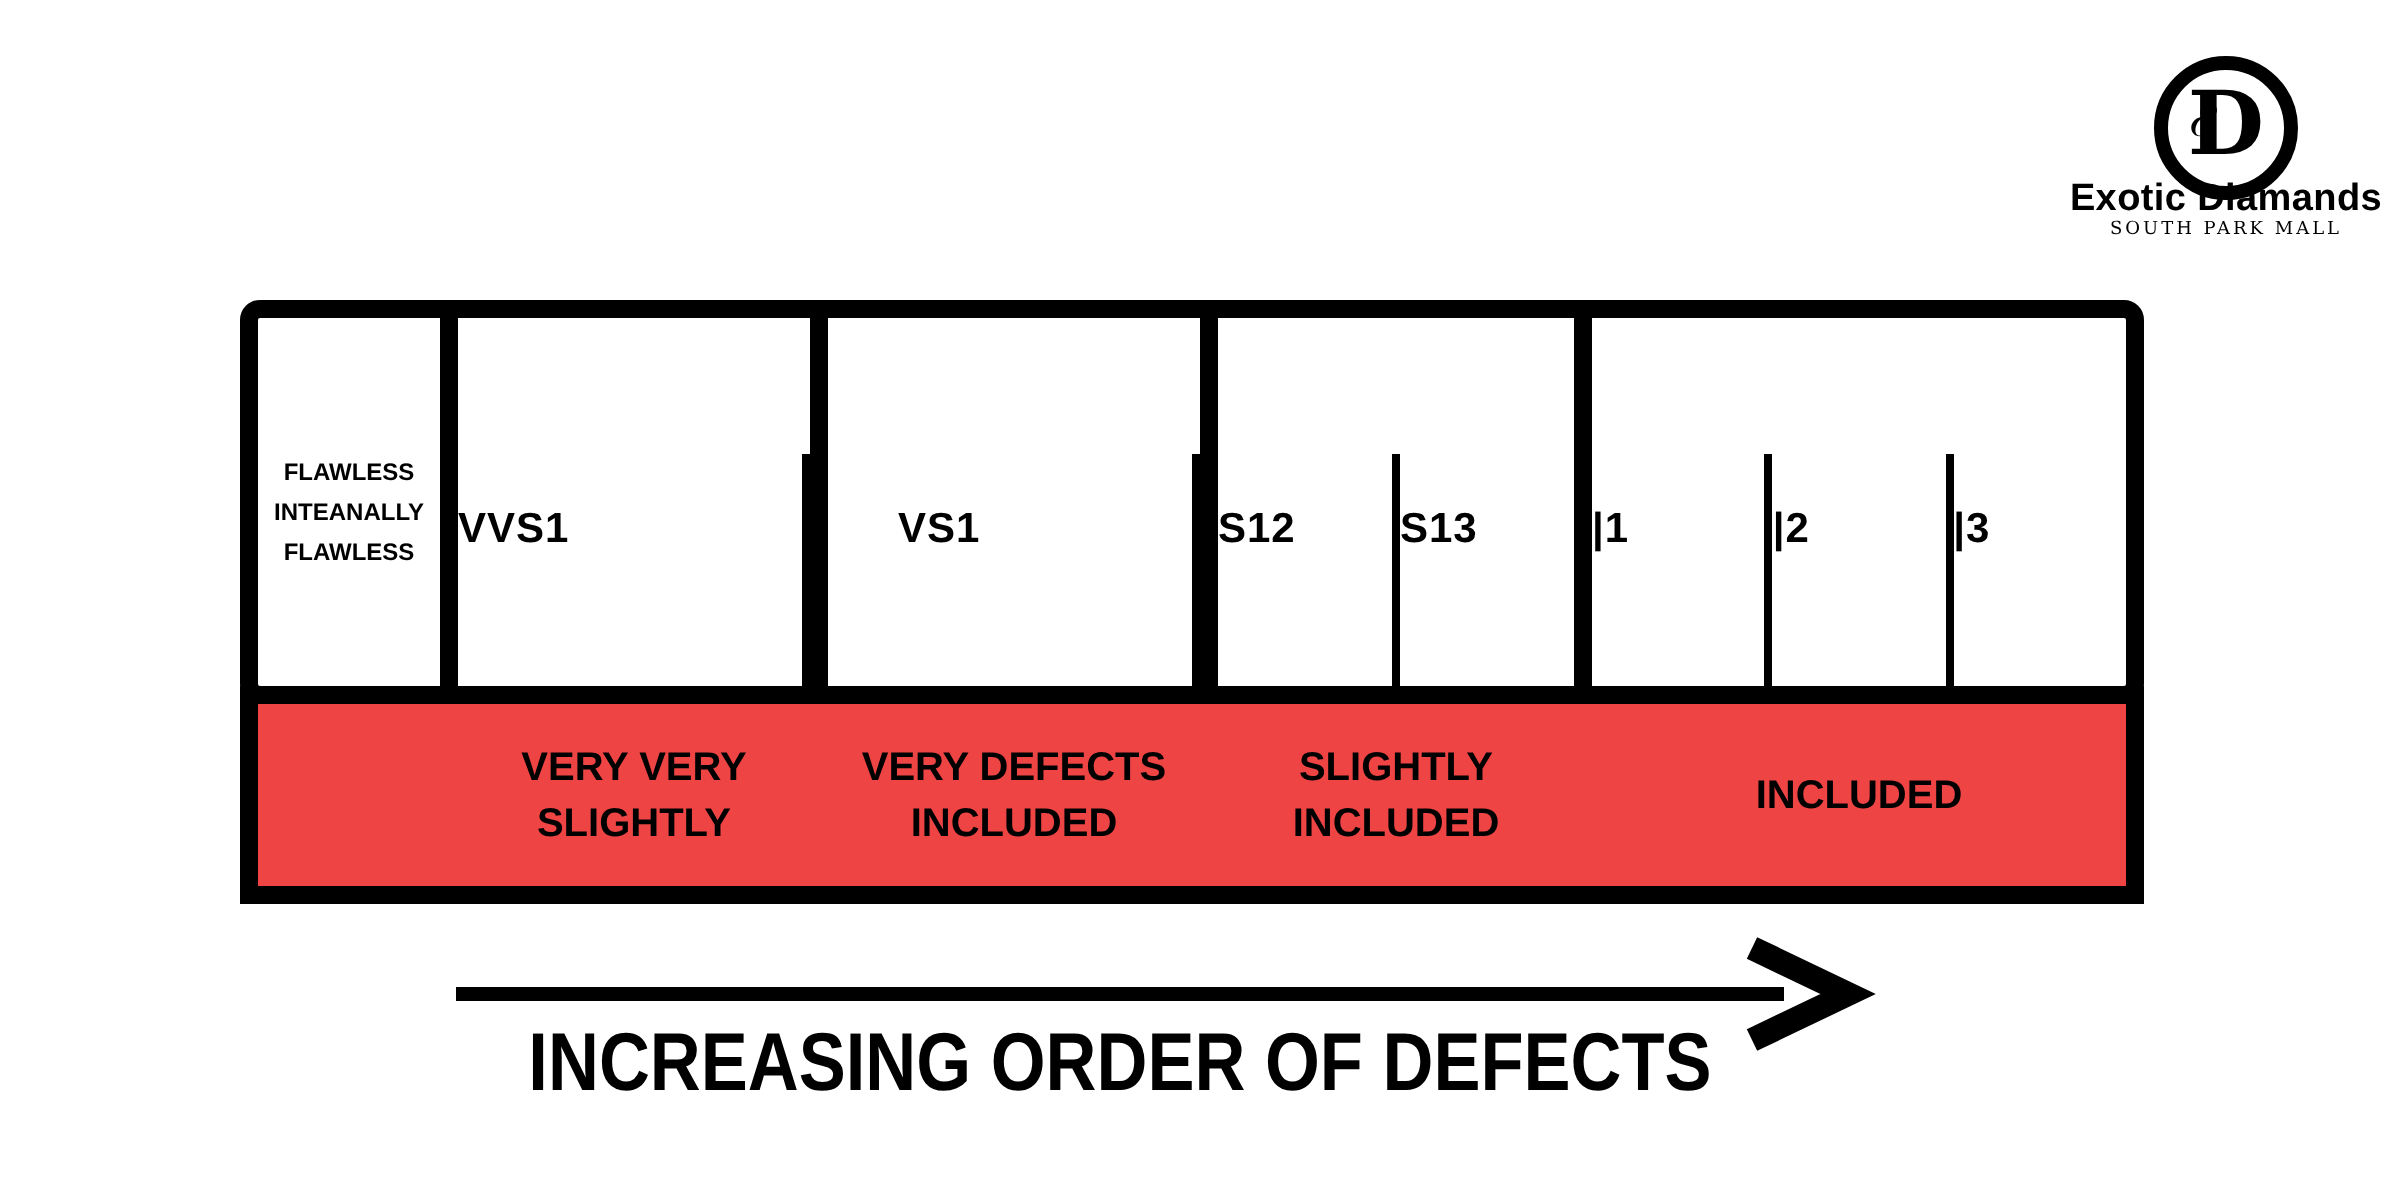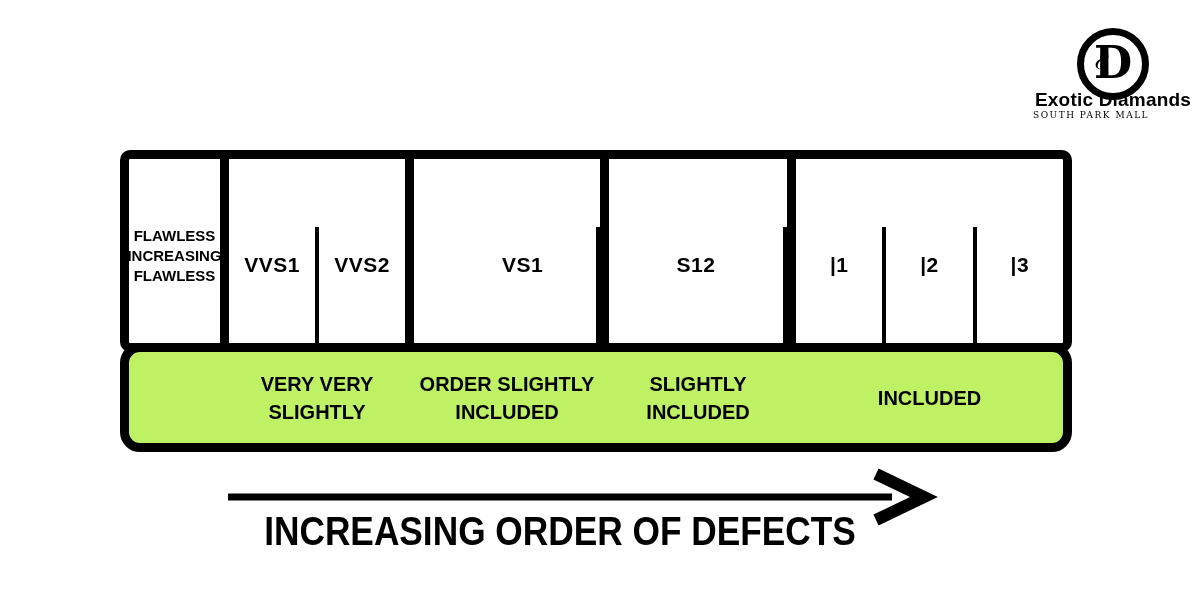--- a/index.html
+++ b/index.html
@@ -20,43 +20,43 @@
   }
   .logo-swirl{
     position:absolute;left:11px;top:16px;
     font-family:"DejaVu Serif",serif;font-size:22px;line-height:22px;
   }
   .logo-name{
     position:absolute;left:1033px;top:89px;width:160px;text-align:center;
     font-weight:700;font-size:19px;letter-spacing:0.2px;
   }
   .logo-tagline{
-    position:absolute;left:1033px;top:110px;width:160px;text-align:left;
+    position:absolute;left:1033px;top:110px;width:160px;text-align:center;
     font-family:"DejaVu Serif",serif;font-size:9px;letter-spacing:1.5px;
   }
   
   .grade-row{
     position:absolute;left:120px;top:150px;width:952px;height:202px;
     border:9px solid #000;border-radius:10px;box-sizing:border-box;
     display:flex;background:#fff;
   }
   .cell-flawless{
     width:91px;display:flex;flex-direction:column;align-items:center;
     justify-content:center;text-align:center;
-    font-weight:700;font-size:15px;line-height:20px;padding-top:10px;box-sizing:border-box;
+    font-weight:700;font-size:12px;line-height:20px;padding-top:10px;box-sizing:border-box;
   }
   .group{border-left:9px solid #000;box-sizing:border-box;display:flex;}
   .g1{width:185px;} .g2{width:195px;padding-left:35px;} .g3{width:187px;} .g4{width:276px;}
-  .sub{flex:1;display:flex;align-items:center;justify-content:center;}
+  .sub{flex:1;display:flex;align-items:center;justify-content:flex-start;}
   .grade{font-weight:700;font-size:21px;position:relative;top:14px;letter-spacing:0.5px;}
   .pdiv{width:4px;background:#000;align-self:flex-end;height:116px;}
   
   .label-row{
     position:absolute;left:120px;top:343px;width:952px;height:109px;
-    border:9px solid #000;border-radius:20px;box-sizing:border-box;background:#bef264;
+    border:9px solid #000;border-radius:0;box-sizing:border-box;background:#ef4444;
   }
   .zone{
     position:absolute;top:0;height:91px;display:flex;flex-direction:column;
     justify-content:center;text-align:center;
     font-weight:700;font-size:20px;line-height:28px;
   }
   .zone span{display:block;}
   .z1{left:100px;width:176px;} .z2{left:285px;width:186px;}
   .z3{left:480px;width:178px;} .z4{left:667px;width:267px;}
   
@@ -73,46 +73,46 @@
 <div class="logo-circle">
   <div class="logo-monogram">D</div>
   <div class="logo-swirl">ℰ</div>
 </div>
 <div class="logo-name">Exotic Diamands</div>
 <div class="logo-tagline">SOUTH PARK MALL</div>
 
 <div class="grade-row">
   <div class="cell-flawless">
     <span>FLAWLESS</span>
-    <span>INCREASING</span>
+    <span>INTEANALLY</span>
     <span>FLAWLESS</span>
   </div>
 
   <div class="group g1">
     <div class="sub">
         <span class="grade">VVS1</span>
       </div>
     <div class="pdiv"></div>
-    <div class="sub">
-        <span class="grade">VVS2</span>
-      </div>
   </div>
 
   <div class="group g2">
     <div class="sub">
         <span class="grade">VS1</span>
       </div>
     <div class="pdiv"></div>
   </div>
 
   <div class="group g3">
     <div class="sub">
         <span class="grade">S12</span>
       </div>
     <div class="pdiv"></div>
+    <div class="sub">
+        <span class="grade">S13</span>
+      </div>
   </div>
 
   <div class="group g4">
     <div class="sub">
         <span class="grade">|1</span>
       </div>
     <div class="pdiv"></div>
     <div class="sub">
         <span class="grade">|2</span>
       </div>
@@ -122,21 +122,21 @@
       </div>
   </div>
 </div>
 
 <div class="label-row">
   <div class="zone z1">
     <span>VERY VERY</span>
     <span>SLIGHTLY</span>
   </div>
   <div class="zone z2">
-    <span>ORDER SLIGHTLY</span>
+    <span>VERY DEFECTS</span>
     <span>INCLUDED</span>
   </div>
   <div class="zone z3">
     <span>SLIGHTLY</span>
     <span>INCLUDED</span>
   </div>
   <div class="zone z4">
     <span>INCLUDED</span>
   </div>
 </div>

